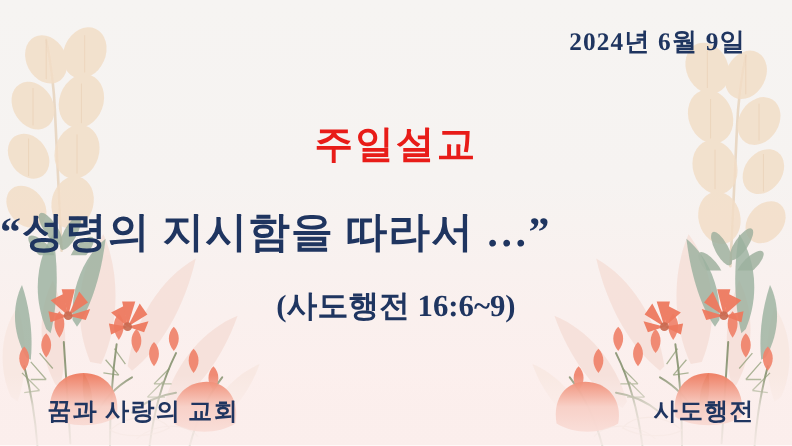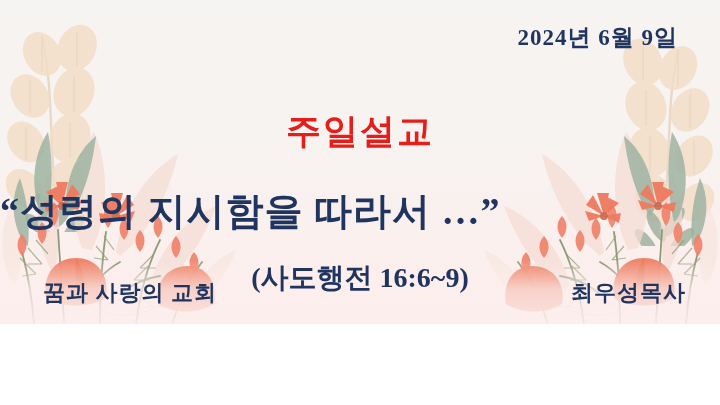--- a/index.html
+++ b/index.html
@@ -3,21 +3,21 @@
 <meta charset="utf-8">
 <style>
   html, body {
     margin: 0;
     padding: 0;
     background: #ffffff;
   }
   #card {
     position: relative;
     width: 720px;
-    height: 324px;
+    height: 405px;
     overflow: hidden;
     font-family: "Liberation Serif", "DejaVu Serif", serif;
     background: linear-gradient(180deg,
                 #f6f4f2 0%,
                 #f6f3f1 40%,
                 #faf0ee 70%,
                 #fcefed 88%,
                 #fbeeec 100%);
   }
 
@@ -341,15 +341,15 @@
     <div class="date-line">2024년 6월 9일</div>
 
     <div class="sermon-kicker">주일설교</div>
 
     <div class="sermon-title">“성령의 지시함을 따라서 …”</div>
 
     <div class="scripture-ref">(사도행전 16:6~9)</div>
 
     <div class="church-name">꿈과 사랑의 교회</div>
 
-    <div class="pastor-name">최우성목사</div>
+    <div class="pastor-name">사도행전</div>
   </div>
 </div>
 
 </body></html>

